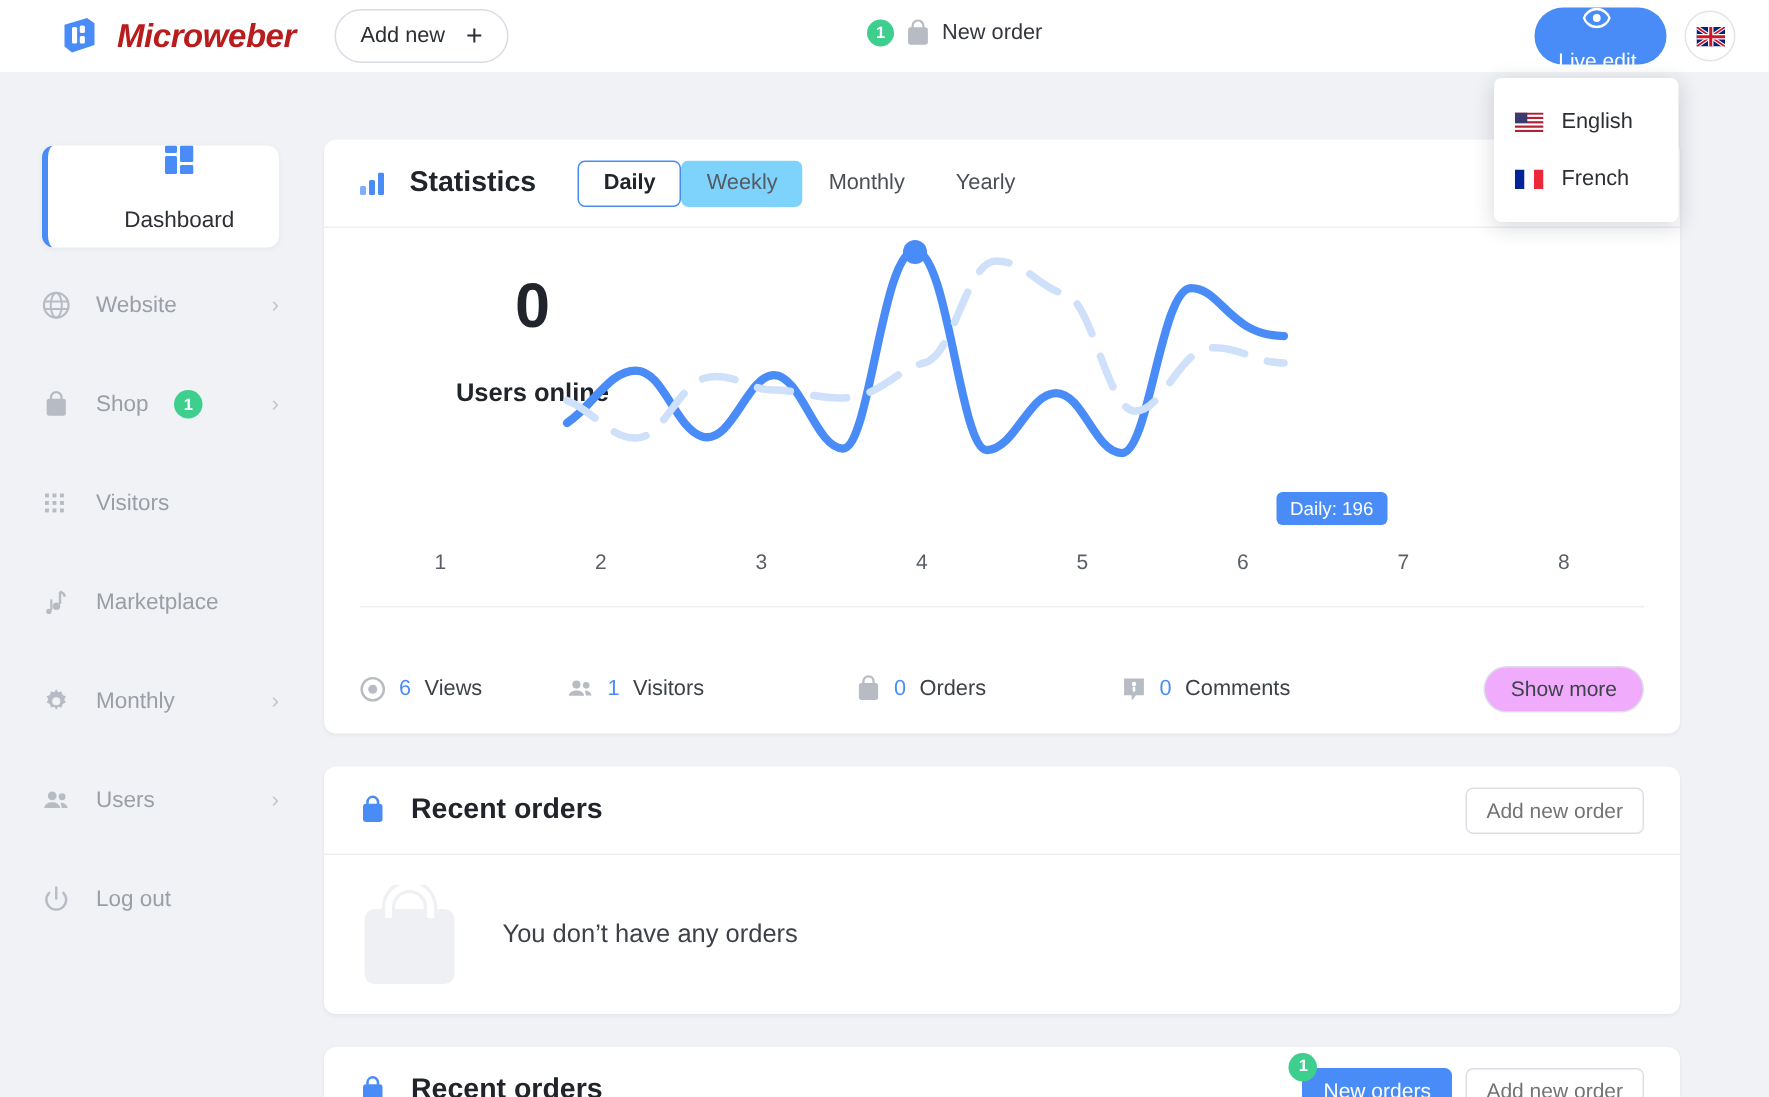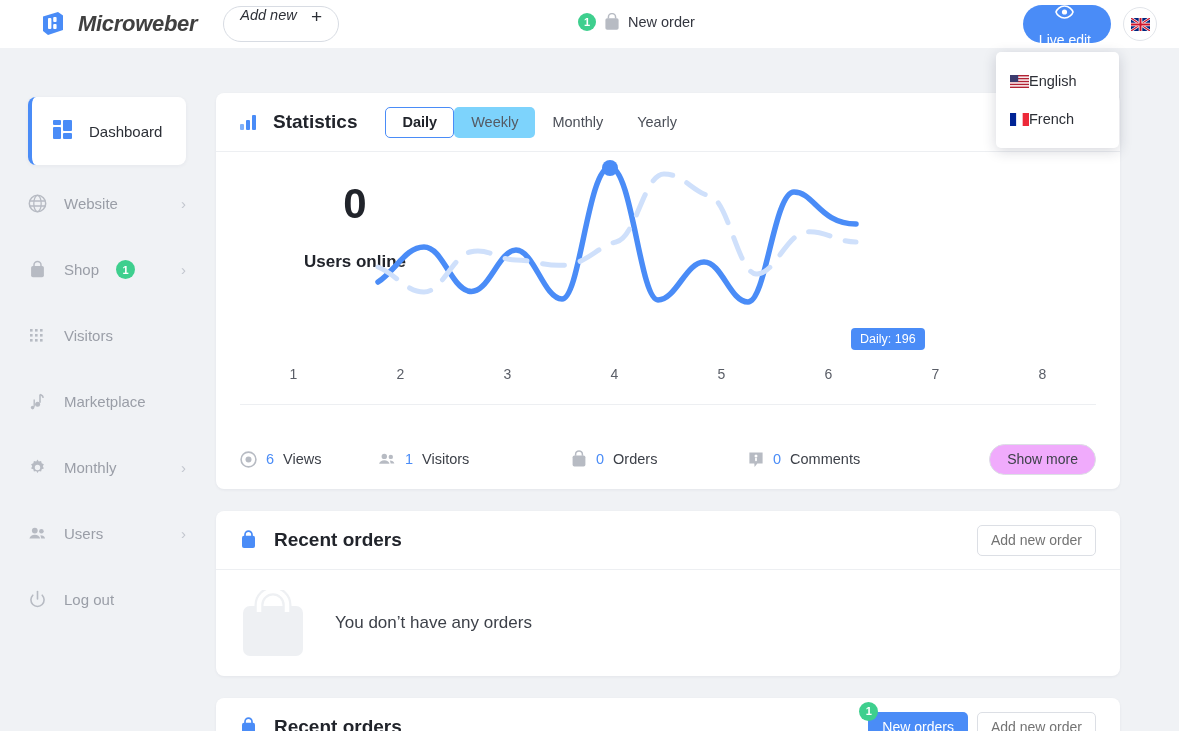--- a/index.html
+++ b/index.html
@@ -14,30 +14,29 @@
     position: absolute; top: 0; left: 0;
     width: 1179px; height: 48px;
     background: #ffffff;
     display: flex; align-items: center;
     z-index: 40;
   }
   .logo-wrap { display: flex; align-items: center; margin-left: 38px; gap: 10px; }
   .logo-mark { width: 30px; height: 30px; }
   .logo-text {
     font-size: 22px; font-weight: bold; font-style: italic;
-    color: #404040; letter-spacing: -0.3px;
+    color: #b91c1c; letter-spacing: -0.3px;
   }
   .add-new-btn {
     margin-left: 26px;
     height: 36px; padding: 0 16px;
     border: 1px solid #d8dce3; border-radius: 18px;
     background: #fff; color: #2c2f36; font-size: 14.5px;
-    display: flex; align-items: flex-start; gap: 14px;
+    display: flex; align-items: center; gap: 14px;
     cursor: pointer;
-    font-style: italic;
   }
   .add-new-plus { font-size: 19px; line-height: 1; color: #2c2f36; font-weight: 300; }
   .new-order-block {
     position: absolute; left: 578px; top: 13px;
     display: flex; align-items: center; gap: 8px;
   }
   .badge-green {
     width: 18px; height: 18px; border-radius: 50%;
     background: #3ecf8e; color: #fff;
     font-size: 11px; font-weight: bold;
@@ -66,21 +65,21 @@
   
   .lang-menu {
     position: absolute; left: 996px; top: 52px;
     width: 123px; padding: 10px 0;
     background: #fff; border-radius: 5px;
     box-shadow: 0 3px 14px rgba(25,35,60,.18);
     z-index: 60;
   }
   .lang-item {
     height: 38px; padding: 0 14px;
-    display: flex; align-items: center; 
+    display: flex; align-items: center; gap: 12px;
     font-size: 14.5px; color: #2c2f36; cursor: pointer;
   }
   .flag { width: 19px; height: 13px; flex: 0 0 auto; display:block; }
   
   .sidebar {
     position: absolute; left: 0; top: 48px;
     width: 212px; height: 683px;
     background: #f0f2f5;
   }
   .nav-item {
@@ -96,20 +95,21 @@
   .nav-gap { height: 25px; }
   .nav-active {
     position: absolute; left: 28px; top: 49px;
     width: 158px; height: 68px;
     background: #fff; border-radius: 8px;
     border-left: 4px solid #4a8cf7;
     display: flex; align-items: center; gap: 17px;
     padding-left: 21px;
     box-shadow: 0 1px 4px rgba(30,40,70,.05);
     cursor: pointer;
+    flex-direction: column;
   }
   .nav-active .label { font-size: 15px; color: #2c2f36; }
   .badge-sm {
     width: 19px; height: 19px; border-radius: 50%;
     background: #3ecf8e; color: #fff;
     font-size: 11px; font-weight: bold;
     display: flex; align-items: center; justify-content: center;
   }
   
   .main { position: absolute; left: 216px; top: 48px; width: 963px; }

